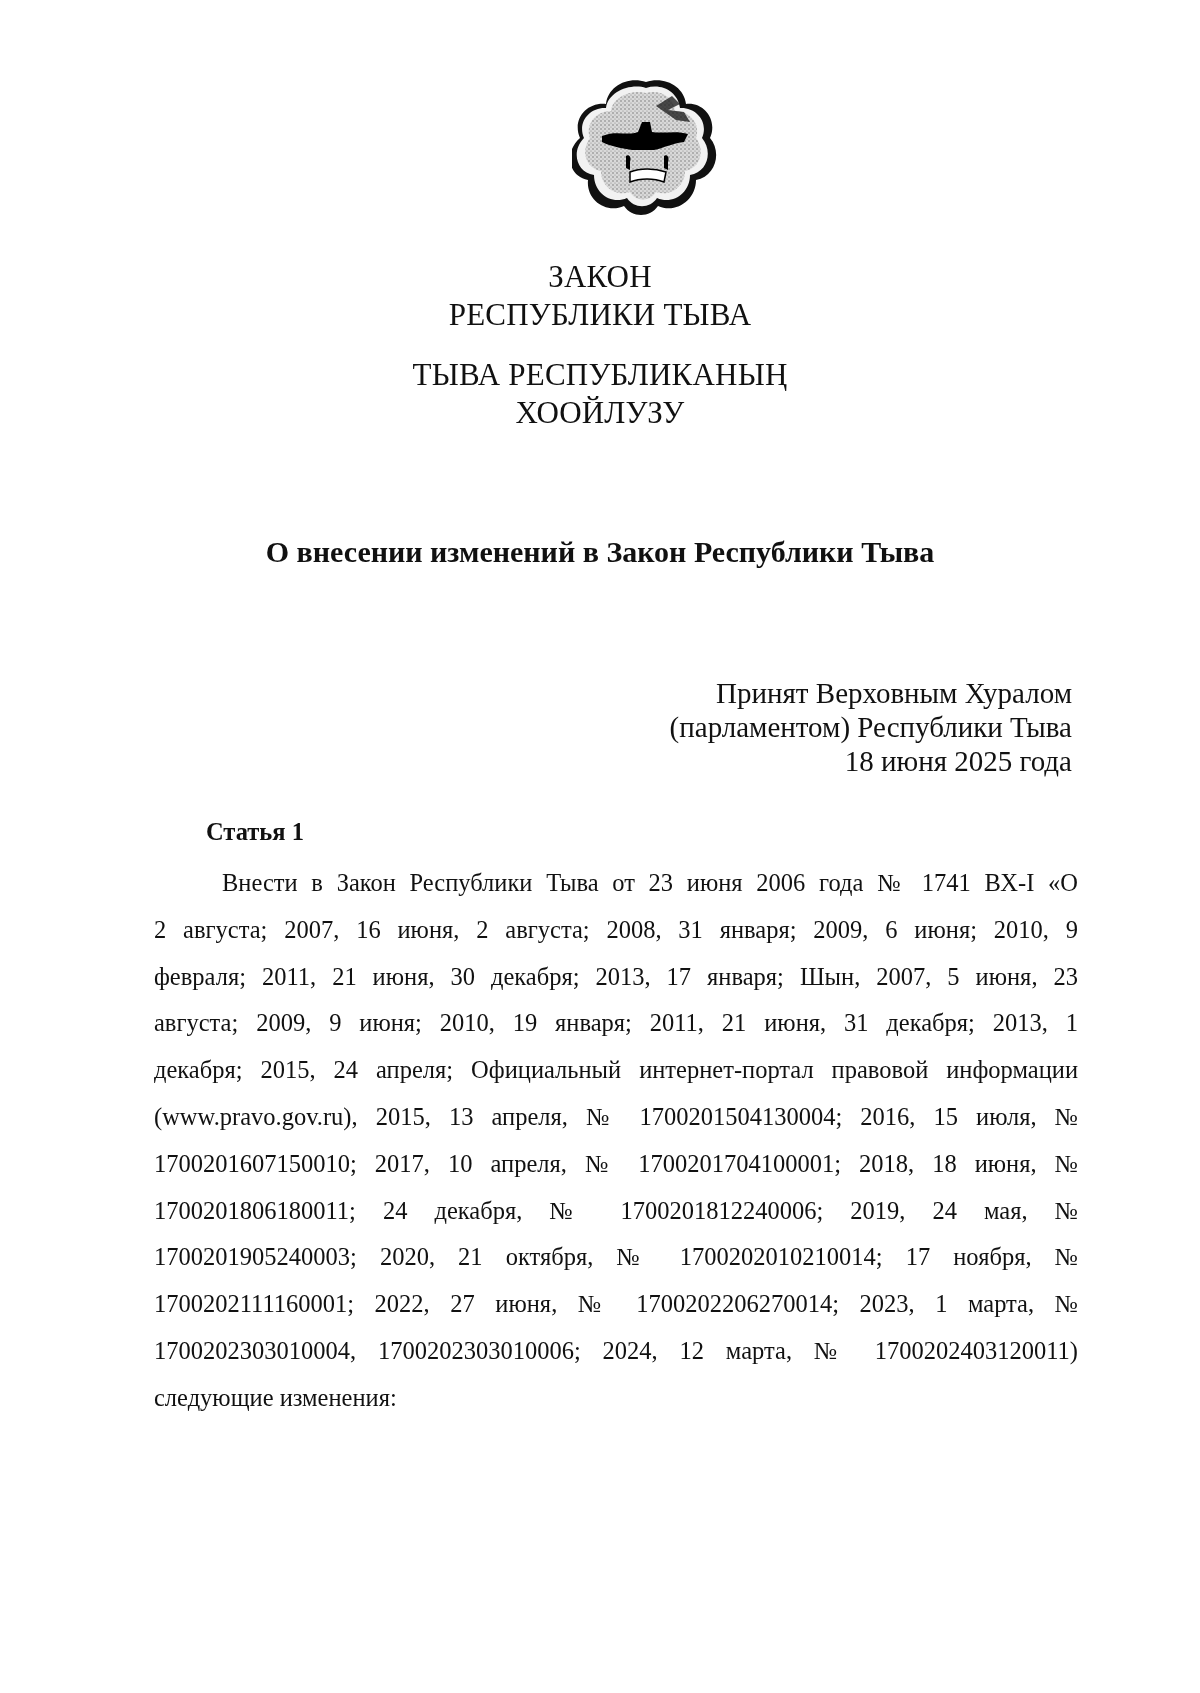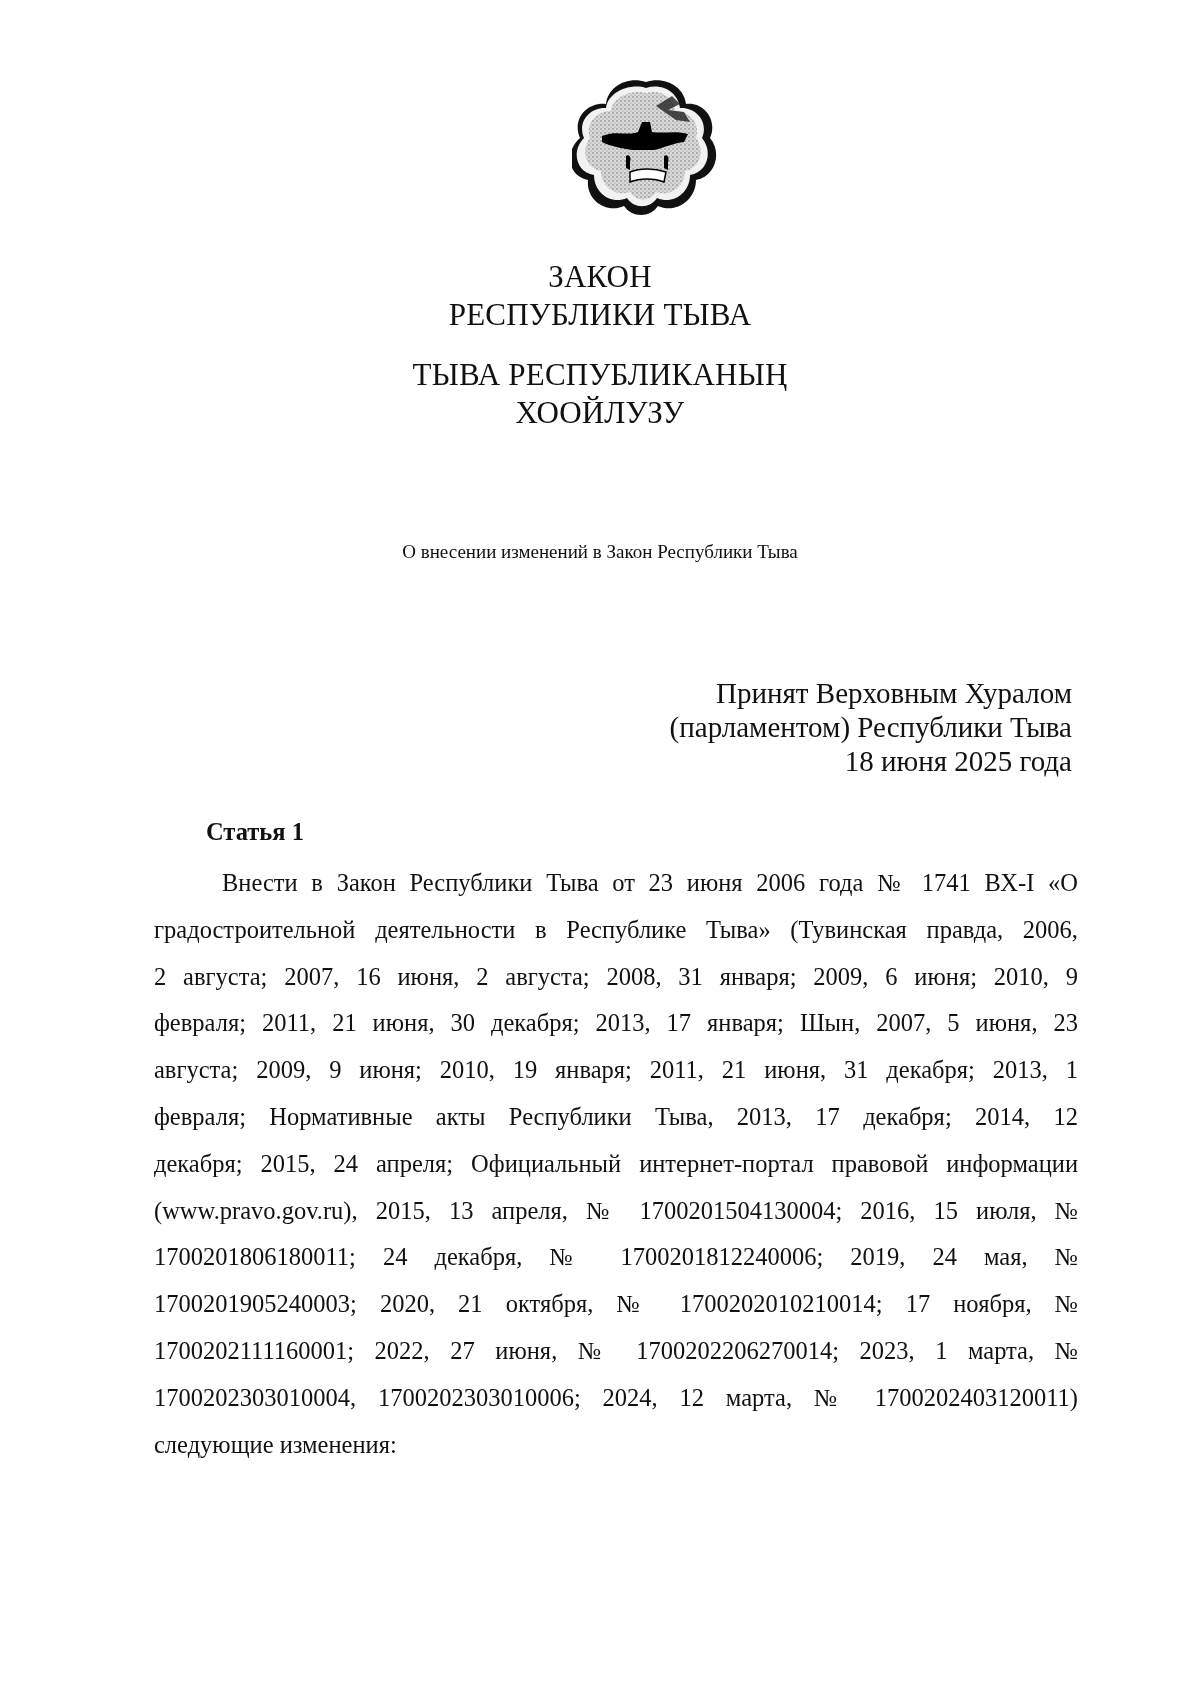--- a/index.html
+++ b/index.html
@@ -8,21 +8,21 @@
   .page { position: absolute; left: 0; top: 0; width: 1200px; height: 1202px; background: #ffffff; }
 
   .emblem { position: absolute; left: 572px; top: 76px; width: 148px; height: 142px; }
 
   .title-block { position: absolute; left: 0; width: 1200px; text-align: center; }
   .title-ru { top: 258px; }
   .title-tyv { top: 356px; }
   .title-line { font-size: 31px; line-height: 38px; letter-spacing: 0.2px; }
 
   .subject { position: absolute; left: 0; width: 1200px; top: 535px; text-align: center;
-             font-weight: normal; font-size: 19px; line-height: 34px; }
+             font-weight: bold; font-size: 30px; line-height: 34px; }
 
   .adopted { position: absolute; right: 128px; top: 676px; text-align: right;
              font-size: 29px; line-height: 34px; }
 
   .article-title { position: absolute; left: 206px; top: 818px; font-weight: bold; font-size: 24.5px; }
 
   .body-text { position: absolute; left: 154px; top: 860px; width: 924px;
                font-size: 24.5px; line-height: 46.8px; }
   .body-line { display: block; text-align: justify; text-align-last: justify; white-space: nowrap;
                height: 46.8px; }
@@ -69,27 +69,26 @@
   <div class="adopted">
     <div>Принят Верховным Хуралом</div>
     <div>(парламентом) Республики Тыва</div>
     <div>18 июня 2025 года</div>
   </div>
 
   <div class="article-title">Статья 1</div>
 
   <div class="body-text">
     <span class="body-line first">Внести в Закон Республики Тыва от 23 июня 2006 года № 1741 ВХ-I «О</span>
-    <span class="body-line">градостроительной деятельности в Республике Тыва» (Тувинская правда, 2006,</span>
     <span class="body-line">2 августа; 2007, 16 июня, 2 августа; 2008, 31 января; 2009, 6 июня; 2010, 9</span>
     <span class="body-line">февраля; 2011, 21 июня, 30 декабря; 2013, 17 января; Шын, 2007, 5 июня, 23</span>
     <span class="body-line">августа; 2009, 9 июня; 2010, 19 января; 2011, 21 июня, 31 декабря; 2013, 1</span>
-    <span class="body-line">февраля; Нормативные акты Республики Тыва, 2013, 17 декабря; 2014, 12</span>
     <span class="body-line">декабря; 2015, 24 апреля; Официальный интернет-портал правовой информации</span>
     <span class="body-line">(www.pravo.gov.ru), 2015, 13 апреля, № 1700201504130004; 2016, 15 июля, №</span>
+    <span class="body-line">1700201607150010; 2017, 10 апреля, № 1700201704100001; 2018, 18 июня, №</span>
     <span class="body-line">1700201806180011; 24 декабря, № 1700201812240006; 2019, 24 мая, №</span>
     <span class="body-line">1700201905240003; 2020, 21 октября, № 1700202010210014; 17 ноября, №</span>
     <span class="body-line">1700202111160001; 2022, 27 июня, № 1700202206270014; 2023, 1 марта, №</span>
     <span class="body-line">1700202303010004, 1700202303010006; 2024, 12 марта, № 1700202403120011)</span>
     <span class="body-line last">следующие изменения:</span>
   </div>
 
 </div>
 
 </body></html>

